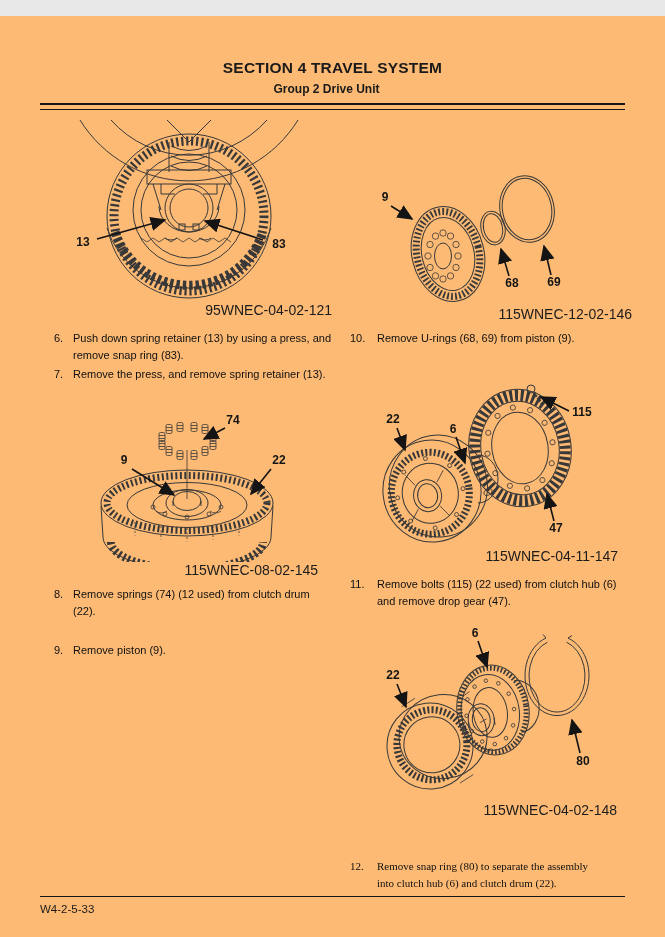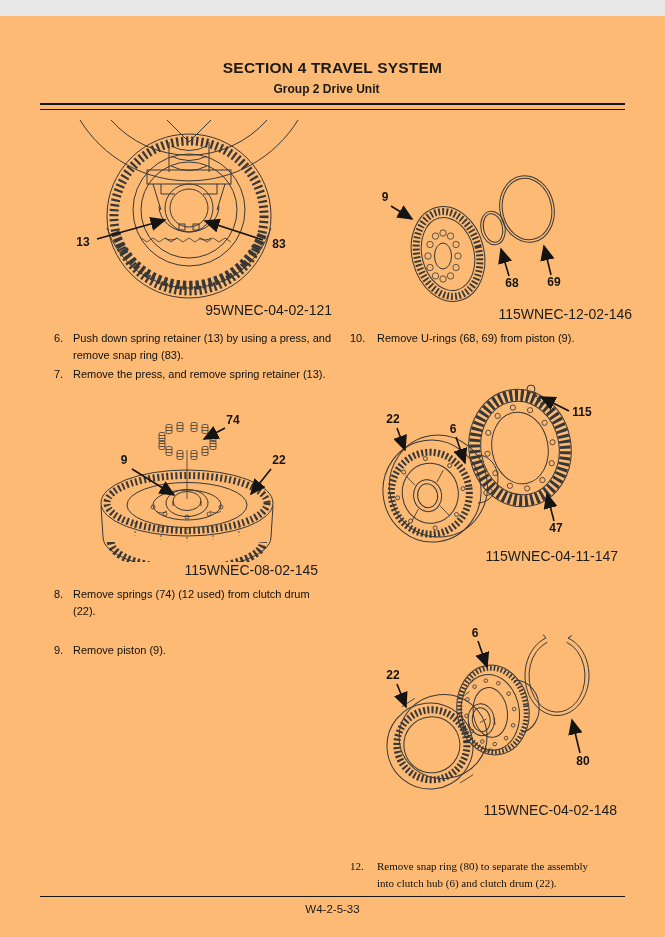--- a/index.html
+++ b/index.html
@@ -15,21 +15,21 @@
   .dbl-rule { position:absolute; left:40px; right:40px; top:87px; height:4px;
               border-top:2.5px solid #151515; border-bottom:1.5px solid #151515; }
   .fig { position:absolute; }
   .fig svg { display:block; }
   .caption { position:absolute; font-size:14px; color:#1c1c1c; white-space:nowrap; }
   .step { position:absolute; display:flex; font-size:11px; line-height:16.5px; color:#101010; }
   .step .num { flex:none; width:19px; }
   .step.rcol .num { width:27px; }
   .step .txt { white-space:pre-line; flex:1; }
   .ftr-rule { position:absolute; left:40px; right:40px; top:880px; border-top:1.5px solid #151515; }
-  .page-code { position:absolute; left:40px; right:40px; top:887px; text-align:center;
+  .page-code { position:absolute; left:40px; right:40px; top:887px; text-align:left;
                font-size:11.5px; color:#1a1a1a; }
   
   .art { stroke:#383838; fill:none; stroke-width:1; }
   .art2 { stroke:#383838; fill:none; stroke-width:.8; }
   .callout-line { stroke:#141414; stroke-width:1.6; }
   .callout-text { font-family:"Liberation Sans","DejaVu Sans",sans-serif;
                   font-size:12px; font-weight:700; fill:#141414; text-anchor:middle; }
 </style>
 </head>
 <body>
@@ -320,20 +320,25 @@
 (22).</span>
   </div>
   <div class="step" style="left:54px; top:626px; width:292px;">
     <span class="num">9.</span>
     <span class="txt">Remove piston (9).</span>
   </div>
   <div class="step rcol" style="left:350px; top:314px; width:292px;">
     <span class="num">10.</span>
     <span class="txt">Remove U-rings (68, 69) from piston (9).</span>
   </div>
+  <div class="step rcol" style="left:350px; top:560px; width:292px;">
+    <span class="num">11.</span>
+    <span class="txt">Remove bolts (115) (22 used) from clutch hub (6)
+and remove drop gear (47).</span>
+  </div>
   <div class="step rcol" style="left:350px; top:842px; width:292px;font-family:Liberation Serif, serif;">
     <span class="num">12.</span>
     <span class="txt">Remove snap ring (80) to separate the assembly
 into clutch hub (6) and clutch drum (22).</span>
   </div>
 
   <div class="ftr-rule"></div>
   <div class="page-code">W4-2-5-33</div>
 
 </div>

